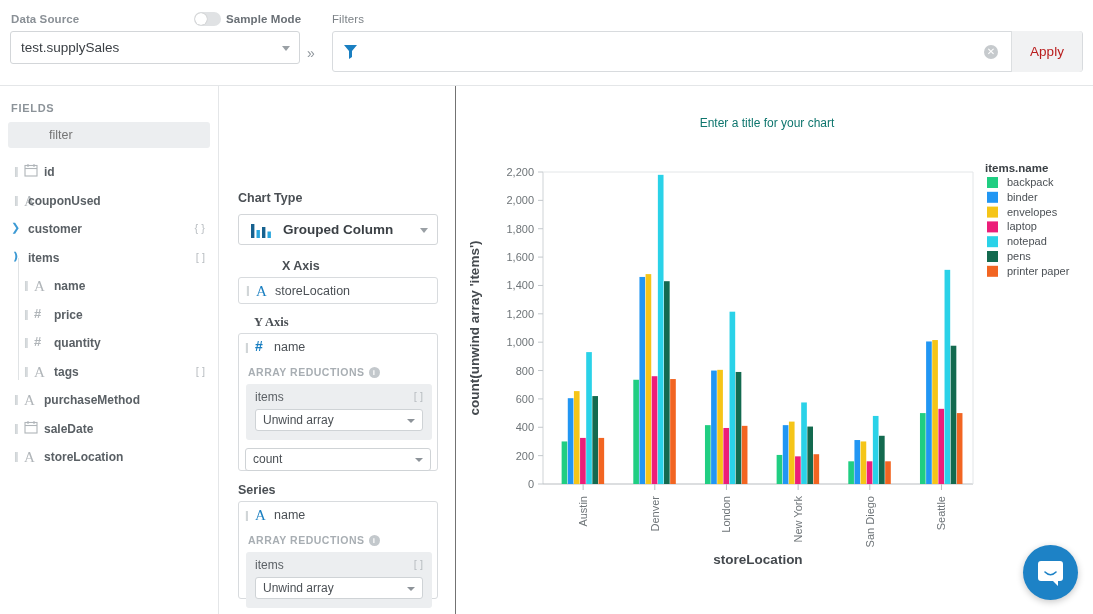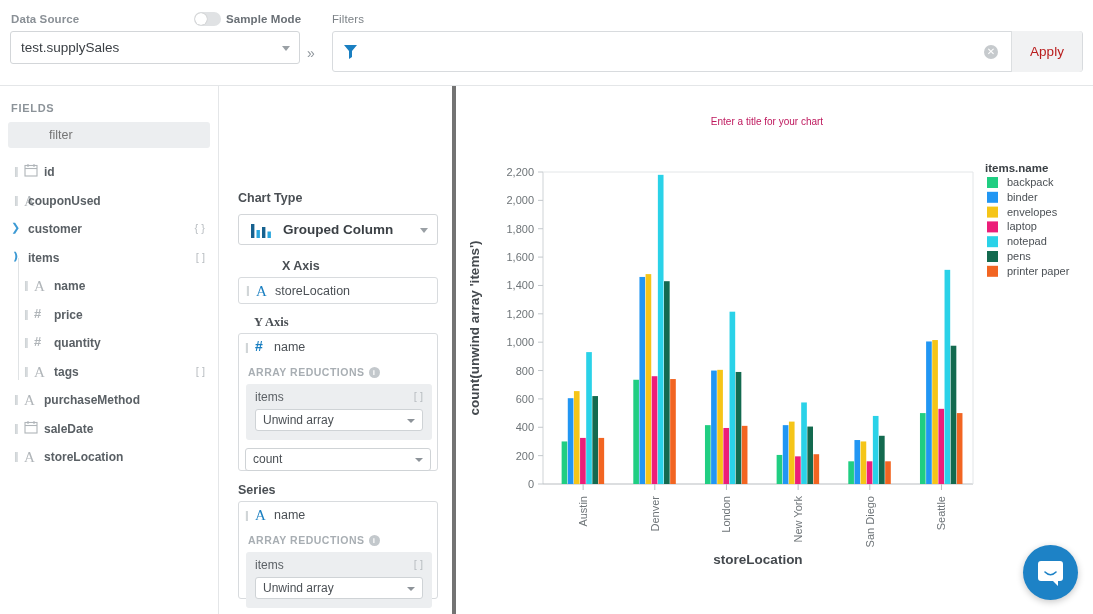--- a/index.html
+++ b/index.html
@@ -101,21 +101,21 @@
   .nested .f-name { left: 54px; }
   .nested .grip { left: 24px; }
   .nested .f-ico { left: 34px; }
   .tree-line {
     position: absolute; left: 18px; width: 1px; background: #e0e3e5;
   }
 
   
   .config {
     position: absolute; left: 220px; top: 86px; width: 236px; height: 528px;
-    background: #fff; border-right: 4px solid #737373; padding: 0;
+    background: #fff; border-right: 1px solid #737373; padding: 0;
   }
   .cfg-label {
     position: absolute; font-size: 12.5px; font-weight: bold; color: #4a4f54;
   }
   .cfg-box {
     position: absolute; border: 1px solid #d3d6d9; border-radius: 3px;
     background: #fff;
   }
   .chart-type-sel {
     left: 18px; top: 128px; width: 200px; height: 31px; cursor: pointer;
@@ -173,21 +173,21 @@
     border-top: 4.5px solid #8d9399;
   }
 
   
   .chart-area {
     position: absolute; left: 457px; top: 86px; width: 636px; height: 528px;
     background: #fff;
   }
   .chart-title {
     position: absolute; left: 0; top: 30px; width: 620px; text-align: center;
-    font-size: 10px; color: #be185d; cursor: text;
+    font-size: 12px; color: #0f766e; cursor: text;
   }
   .chat-bubble {
     position: absolute; left: 566px; top: 459px; width: 55px; height: 55px;
     border-radius: 50%; background: #1d82c6; cursor: pointer;
     box-shadow: 0 2px 7px rgba(0,0,0,.22);
   }
   svg { display: block; }
   .legend-title {
     font-size: 11.5px; font-weight: bold; fill: #3b4045;
   }

